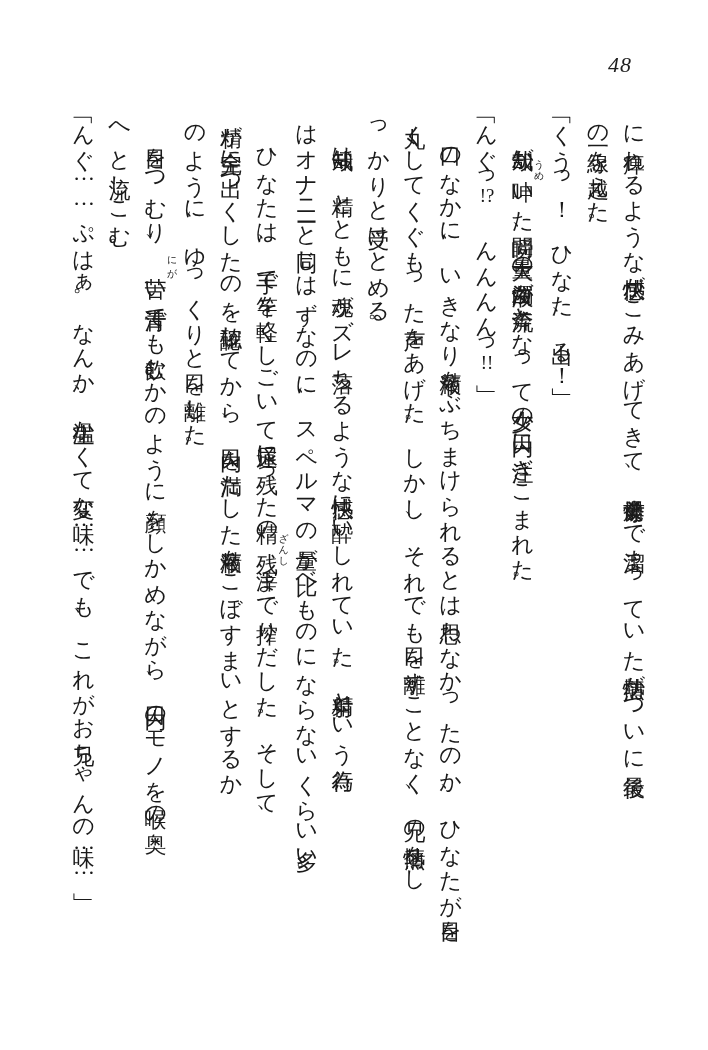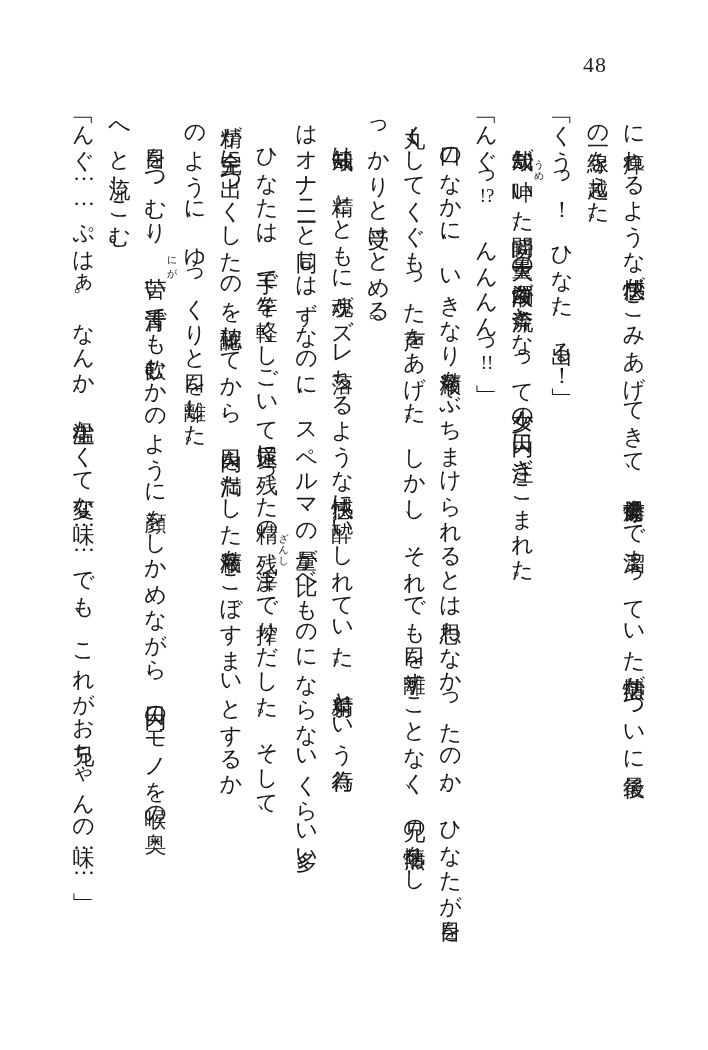--- a/index.html
+++ b/index.html
@@ -11,22 +11,23 @@
     position: relative;
     width: 708px;
     height: 1050px;
     background: #ffffff;
     overflow: hidden;
     font-family: "Liberation Serif", "DejaVu Serif", serif;
   }
   .page-number {
     position: absolute;
     top: 52px;
-    left: 583px;
+    left: 608px;
     font-size: 22px;
+    font-style: italic;
     color: #1f1f1f;
     letter-spacing: 1px;
   }
   .text-block {
     position: absolute;
     top: 110px;
     right: 56px;
     height: 840px;
     writing-mode: vertical-rl;
     -webkit-writing-mode: vertical-rl;

